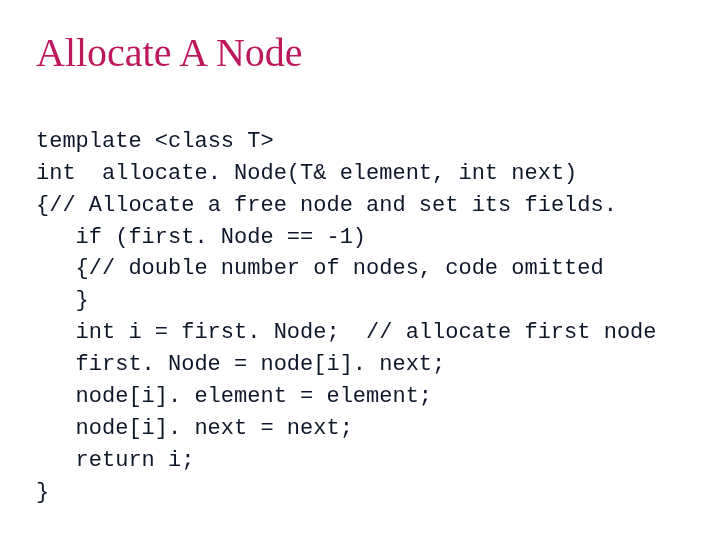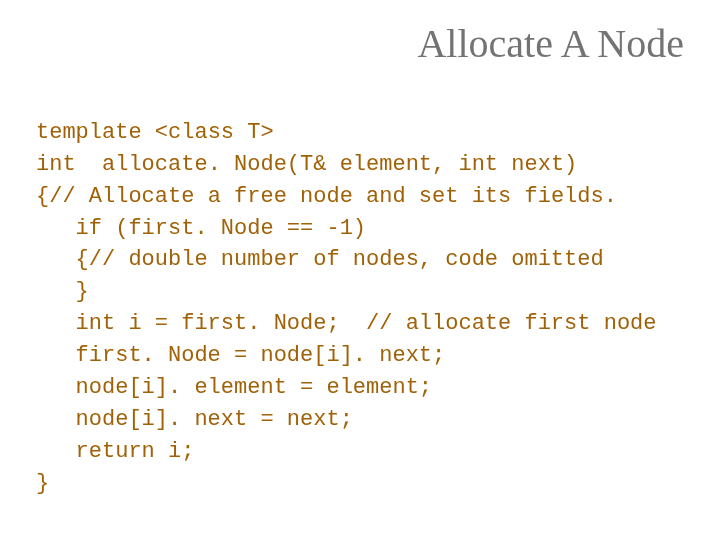--- a/index.html
+++ b/index.html
@@ -11,31 +11,31 @@
     font-family: "Times New Roman", Times, serif;
     overflow: hidden;
   }
   .slide {
     width: 720px;
     height: 540px;
     box-sizing: border-box;
     padding: 18px 36px 0 36px;
   }
   .title {
-    text-align: right;
+    text-align: left;
     font-size: 40px;
-    color: #737373;
-    margin: 2px 0 18px 0;
+    color: #be185d;
+    margin: 11px 0 18px 0;
     font-weight: normal;
   }
   .code {
     font-family: "Courier New", Courier, monospace;
     font-size: 22px;
     line-height: 1.45;
-    color: #a16207;
+    color: #0f172a;
     white-space: pre;
   }
   .ind1 { padding-left: 3ch; display: inline-block; }
 </style>
 </head>
 <body>
 
 <div class="slide">
   <h1 class="title">Allocate A Node</h1>
 

